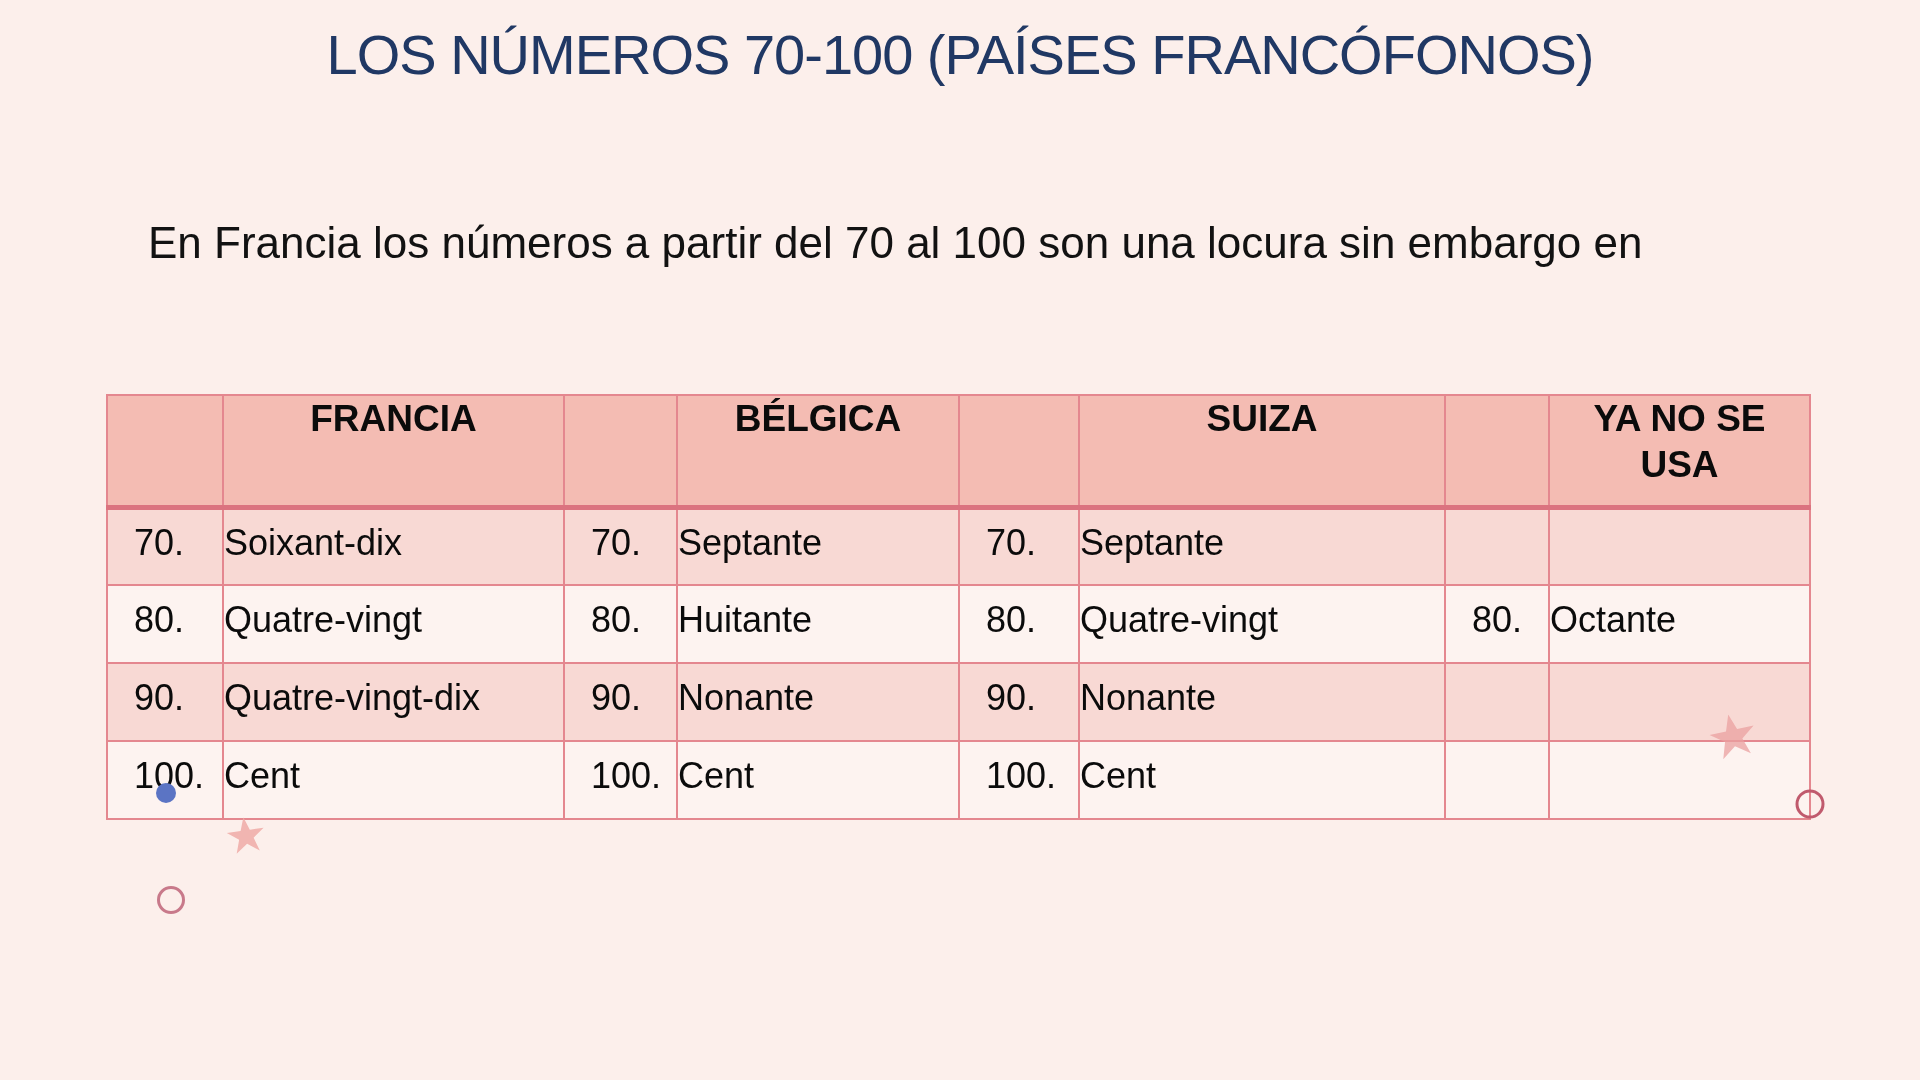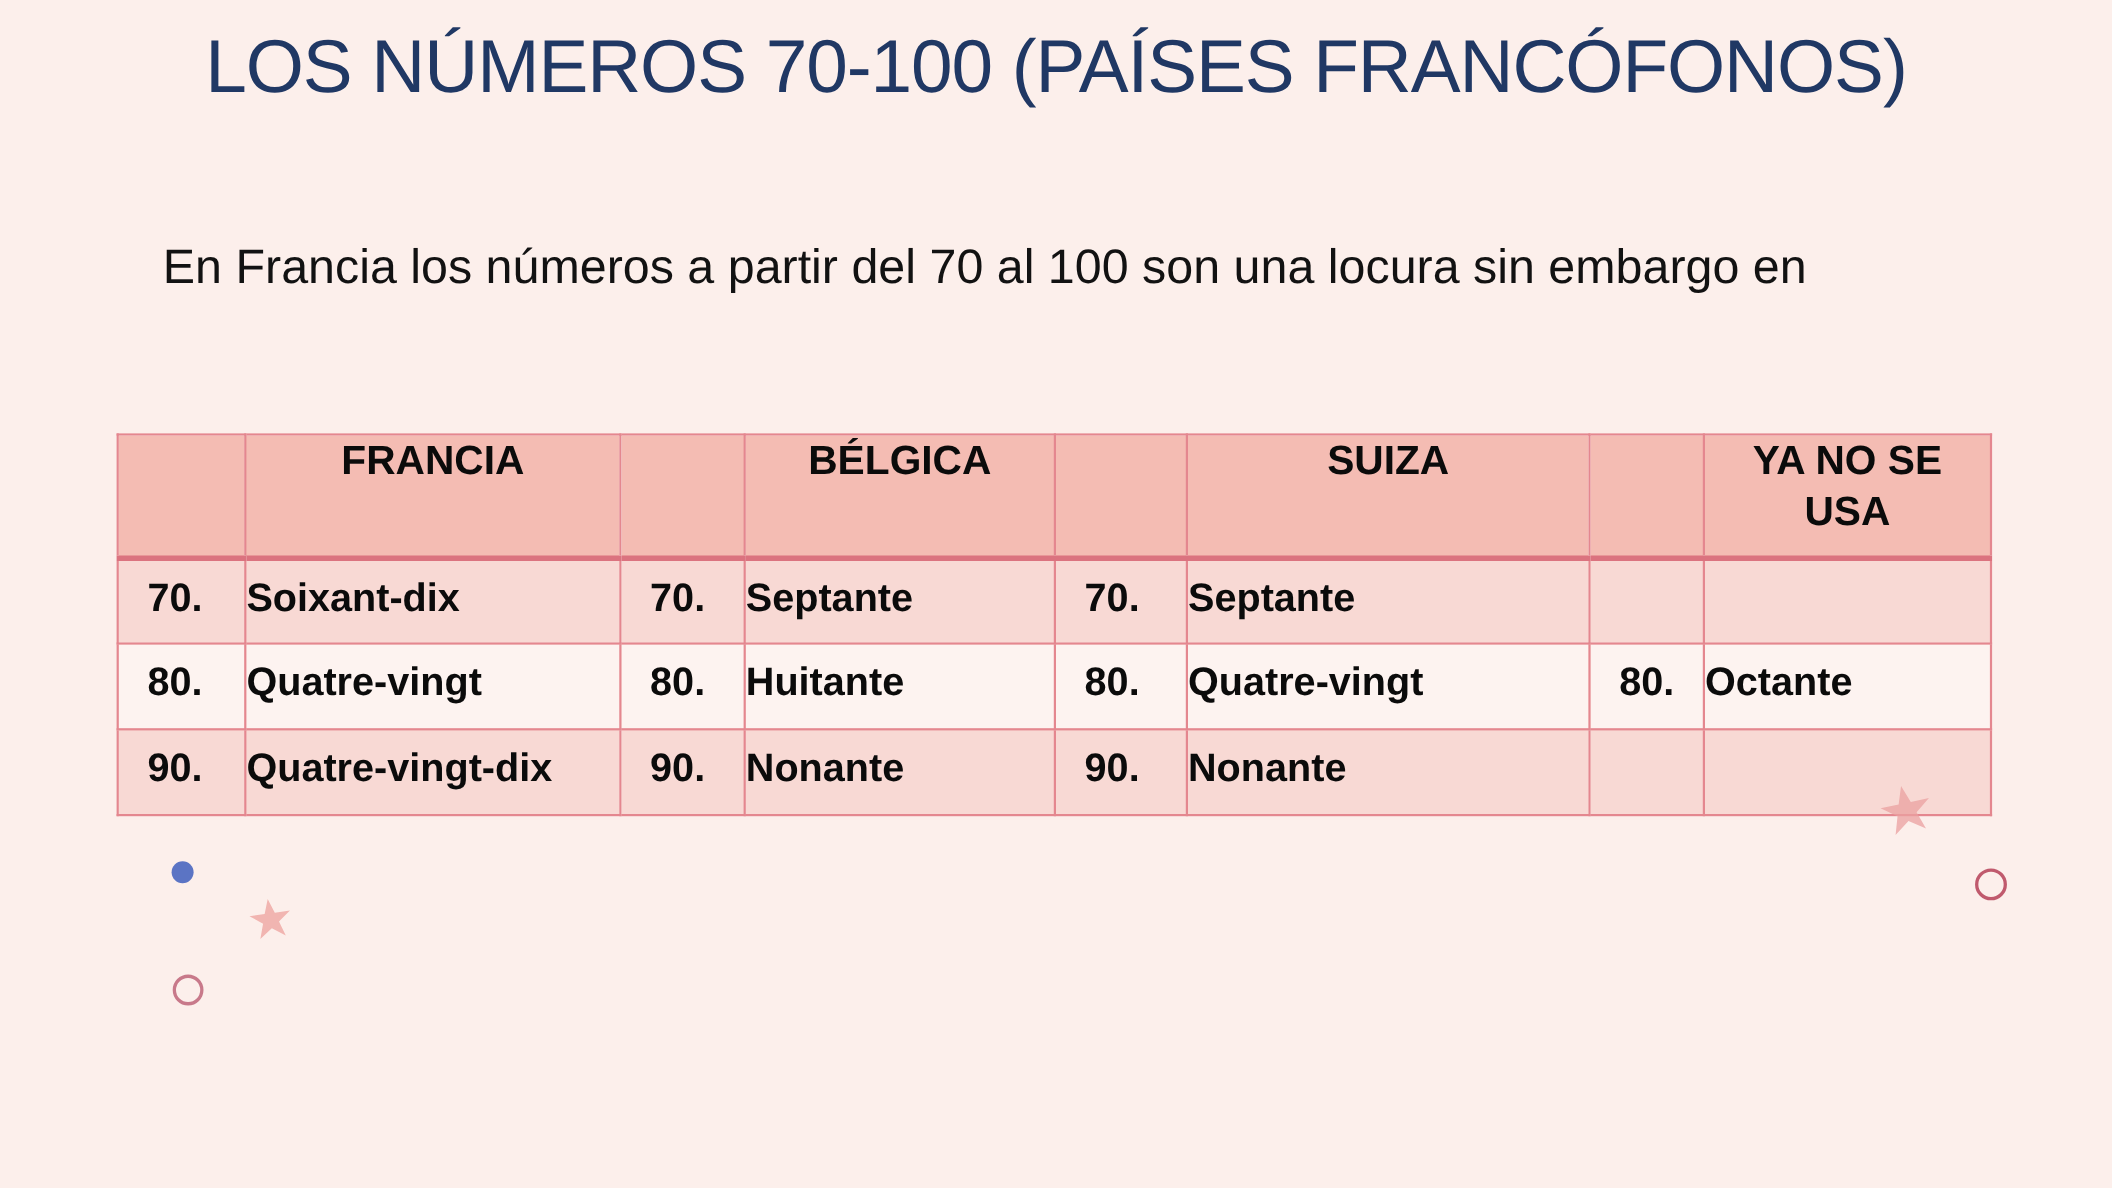--- a/index.html
+++ b/index.html
@@ -8,21 +8,21 @@
     --table-border:#e4878f; --header-divider:#db737f; --cell-text:#0b0b0b;
     --star-pink:#f0aca7; --star-rose:#eba1a1; --circle-outline:#c8798a;
     --circle-outline-2:#c05a6d; --dot-blue:#5b74c4;
   }
   *{margin:0;padding:0;box-sizing:border-box;}
   html,body{width:1920px;height:1080px;overflow:hidden;}
   body{font-family:"Liberation Sans",sans-serif;}
   .slide{position:relative;width:1920px;height:1080px;background:var(--background);}
   .title{
     position:absolute;top:22px;left:0;width:1920px;text-align:center;
-    font-size:68px;font-weight:500;letter-spacing:-1px;color:var(--title-text);
+    font-size:56px;font-weight:500;letter-spacing:-1px;color:var(--title-text);
     font-family:"Liberation Sans",sans-serif;white-space:nowrap;
   }
   .intro{
     position:absolute;left:129px;top:214px;width:1680px;
     font-size:44px;line-height:57px;color:var(--body-text);margin-left:19px;
   }
   table.numbers{
     position:absolute;left:106px;top:394px;width:1703px;
     border-collapse:collapse;table-layout:fixed;
   }
@@ -34,21 +34,21 @@
   table.numbers thead th{
     background:var(--table-header-fill);
     height:112px;vertical-align:top;
     font-size:37px;font-weight:bold;text-align:center;line-height:46px;
     border-bottom:5px solid var(--header-divider);
     white-space:normal;
   }
   table.numbers tbody tr{height:78px;}
   table.numbers tbody tr.band td{background:var(--row-band-fill);}
   table.numbers tbody tr.light td{background:var(--row-light-fill);}
-  table.numbers td{font-size:36px;font-weight:bold;vertical-align:middle;padding-bottom:8px;}
+  table.numbers td{font-size:36px;font-weight:normal;vertical-align:middle;padding-bottom:8px;}
   table.numbers td.num{padding-left:26px;}
   table.numbers td.name{}
   .deco{position:absolute;}
   .deco svg{display:block;}
 </style>
 </head>
 <body>
 
 <div class="slide">
 
@@ -103,20 +103,30 @@
       <tr class="band">
         <td class="num">90.</td>
         <td class="name">Quatre-vingt-dix</td>
         <td class="num">90.</td>
         <td class="name">Nonante</td>
         <td class="num">90.</td>
         <td class="name">Nonante</td>
         <td class="num"></td>
         <td class="name"></td>
       </tr>
+      <tr class="light">
+        <td class="num">100.</td>
+        <td class="name">Cent</td>
+        <td class="num">100.</td>
+        <td class="name">Cent</td>
+        <td class="num">100.</td>
+        <td class="name">Cent</td>
+        <td class="num"></td>
+        <td class="name"></td>
+      </tr>
     </tbody>
   </table>
 
   <span class="deco" style="left:147px;top:774px;">
     <svg width="38" height="38" viewBox="0 0 38 38">
       <circle cx="19" cy="19" r="10" fill="#5b74c4"></circle>
     </svg>
   </span>
 
   <span class="deco" style="left:226px;top:817px;transform:rotate(-8deg);opacity:.85;">

